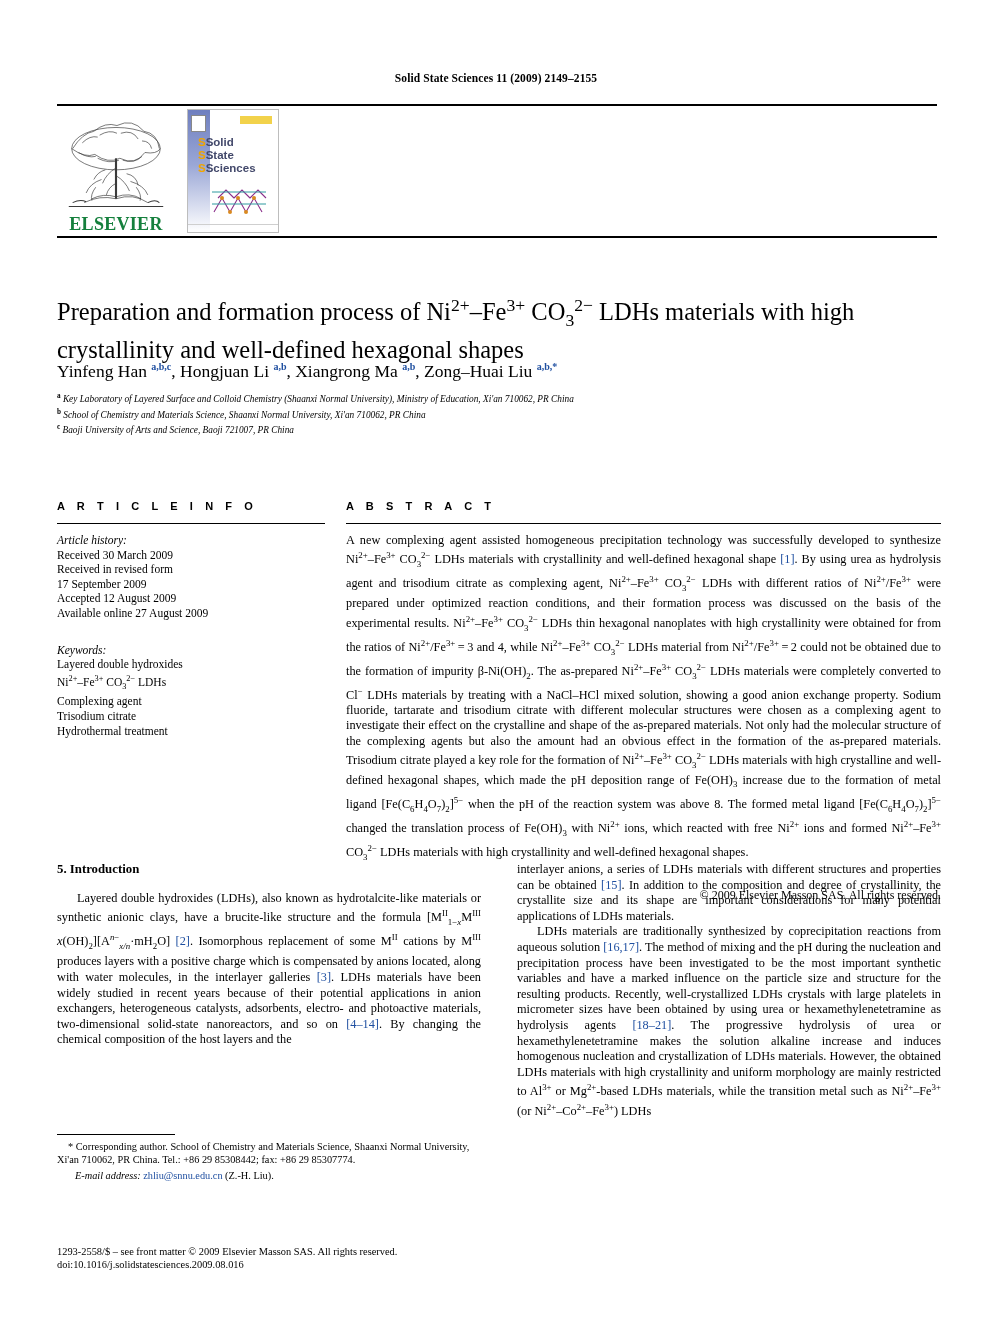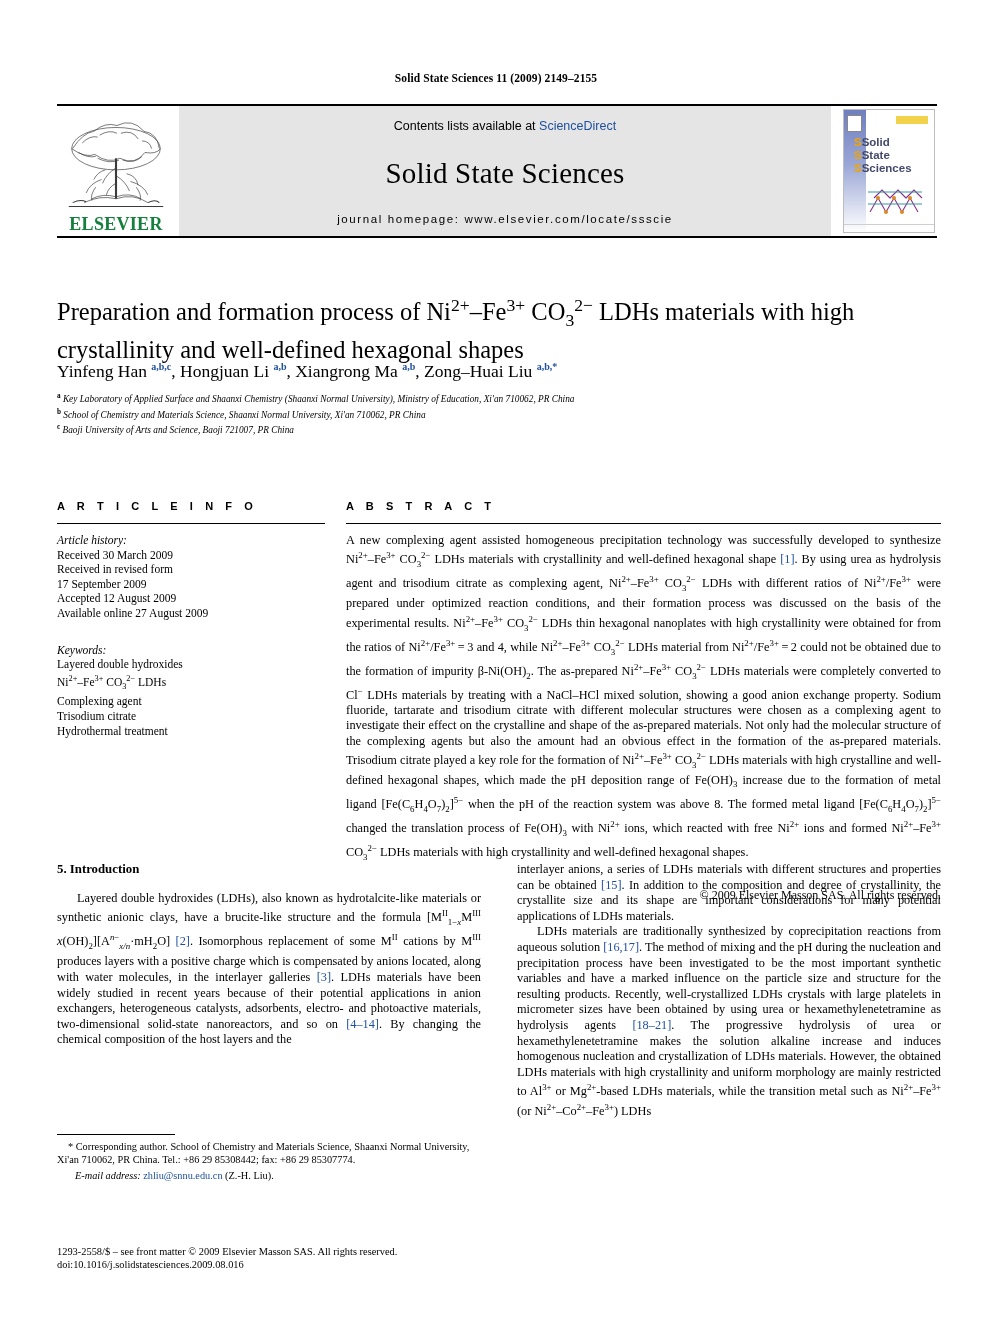--- a/index.html
+++ b/index.html
@@ -255,25 +255,20 @@
           <path d="M40 62 q-12 4 -16 14 M70 64 q14 4 18 14"></path>
         </g>
         <g stroke="#3a3a3a" stroke-width="1.1" fill="none">
           <path d="M6 90 h98"></path>
           <path d="M10 86 q8 -4 14 -1 M88 86 q8 -4 12 0"></path>
         </g>
       </svg>
       <div class="elsevier-word">ELSEVIER</div>
     </div>
 
-    <div class="masthead-center">
-      <div class="contents-line"><span>Contents lists available at </span><span class="sd">ScienceDirect</span></div>
-      <div class="journal-title">Solid State Sciences</div>
-      <div class="homepage-line">journal homepage: www.elsevier.com/locate/ssscie</div>
-    </div>
 
     <div class="cover-thumb">
       <div class="cover-inner">
         <div class="cover-leftband"></div>
         <div class="cover-els"></div>
         <div class="cover-tag"></div>
         <div class="cover-titles">
           <div><span class="s">S</span><span>Solid</span></div>
           <div><span class="s">S</span><span>State</span></div>
           <div><span class="s">S</span><span>Sciences</span></div>
@@ -301,21 +296,21 @@
 
   <div class="title">
     Preparation and formation process of Ni<sup>2+</sup>–Fe<sup>3+</sup> CO<sub>3</sub><sup>2−</sup> LDHs materials with high crystallinity and well-defined hexagonal shapes
   </div>
 
   <div class="authors">
     Yinfeng Han <sup>a,b,c</sup>, Hongjuan Li <sup>a,b</sup>, Xiangrong Ma <sup>a,b</sup>, Zong–Huai Liu <sup>a,b,*</sup>
   </div>
 
   <div class="affils">
-    <div><sup>a</sup> <span>Key Laboratory of Applied Surface and Shaanxi Chemistry (Shaanxi Normal University), Ministry of Education, Xi'an 710062, PR China</span></div>
+    <div><sup>a</sup> <span>Key Laboratory of Layered Surface and Colloid Chemistry (Shaanxi Normal University), Ministry of Education, Xi'an 710062, PR China</span></div>
     <div><sup>b</sup> <span>School of Chemistry and Materials Science, Shaanxi Normal University, Xi'an 710062, PR China</span></div>
     <div><sup>c</sup> <span>Baoji University of Arts and Science, Baoji 721007, PR China</span></div>
   </div>
 
   <div class="infoabs">
     <div class="heads">
       <div class="head-left">
         <div class="sec-head">A R T I C L E  I N F O</div>
         <div class="rule"></div>
       </div>

